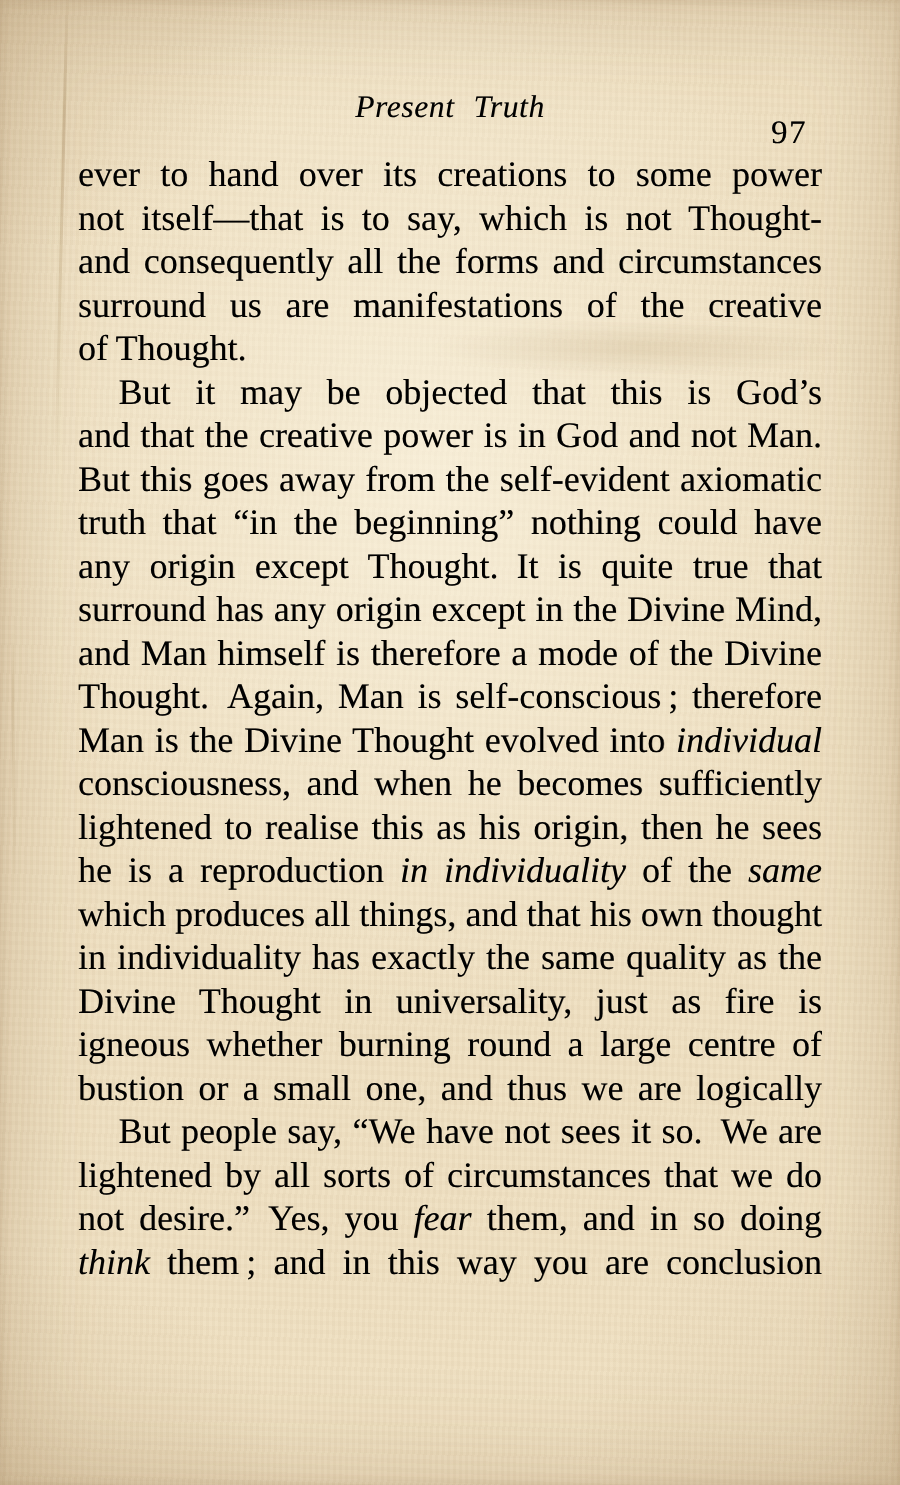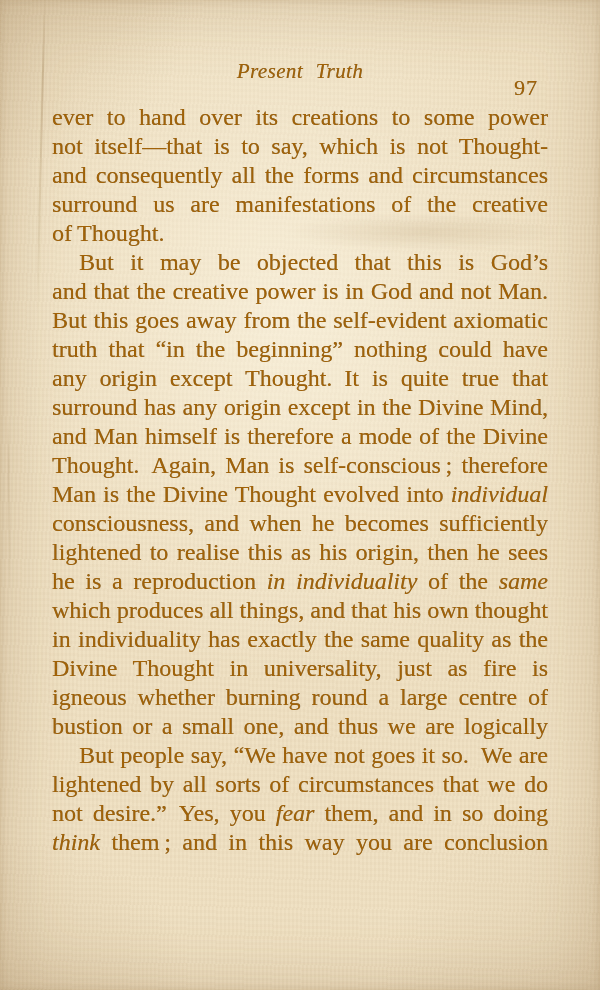--- a/index.html
+++ b/index.html
@@ -3,21 +3,21 @@
 <meta charset="utf-8">
 <style>
   html,body { margin:0; padding:0; background:#8a7a5e; }
   .page {
     position:relative;
     width:600px; height:990px;
     margin:0 auto;
     background:#efe0c2;
     overflow:hidden;
     font-family:"Liberation Serif", serif;
-    color:#a16207;
+    color:#000000;
     box-shadow: inset 0 0 70px rgba(130,95,50,0.28), inset 0 0 8px rgba(130,95,50,0.18);
   }
   
   .texture {
     position:absolute; inset:0; pointer-events:none;
     background:
       radial-gradient(ellipse 420px 520px at 48% 32%, rgba(255,250,234,0.55), rgba(255,250,234,0) 70%),
       radial-gradient(ellipse 300px 260px at 0% 0%, rgba(140,105,60,0.14), rgba(140,105,60,0) 65%),
       radial-gradient(ellipse 340px 300px at 100% 100%, rgba(140,105,60,0.12), rgba(140,105,60,0) 65%),
       radial-gradient(ellipse 300px 240px at 0% 100%, rgba(140,105,60,0.14), rgba(140,105,60,0) 65%),
@@ -86,18 +86,18 @@
       <div class="line"><span>Thought. Again, Man is self-conscious ; therefore</span></div>
       <div class="line"><span>Man is the Divine Thought evolved into </span><span class="it">individual</span></div>
       <div class="line"><span>consciousness, and when he becomes sufficiently en-</span></div>
       <div class="line"><span>lightened to realise this as his origin, then he sees that</span></div>
       <div class="line"><span>he is a reproduction </span><span class="it">in individuality</span><span> of the </span><span class="it">same</span><span> spirit</span></div>
       <div class="line"><span>which produces all things, and that his own thought</span></div>
       <div class="line"><span>in individuality has exactly the same quality as the</span></div>
       <div class="line"><span>Divine Thought in universality, just as fire is equally</span></div>
       <div class="line"><span>igneous whether burning round a large centre of com-</span></div>
       <div class="line"><span>bustion or a small one, and thus we are logically</span></div>
-      <div class="line indent"><span>But people say, “We have not goes it so. We are</span></div>
+      <div class="line indent"><span>But people say, “We have not sees it so. We are</span></div>
       <div class="line"><span>lightened by all sorts of circumstances that we do</span></div>
       <div class="line"><span>not desire.” Yes, you </span><span class="it">fear</span><span> them, and in so doing you</span></div>
       <div class="line"><span class="it">think</span><span> them ; and in this way you are conclusion exer-</span></div>
     </div>
 </div>
 
 </body></html>

